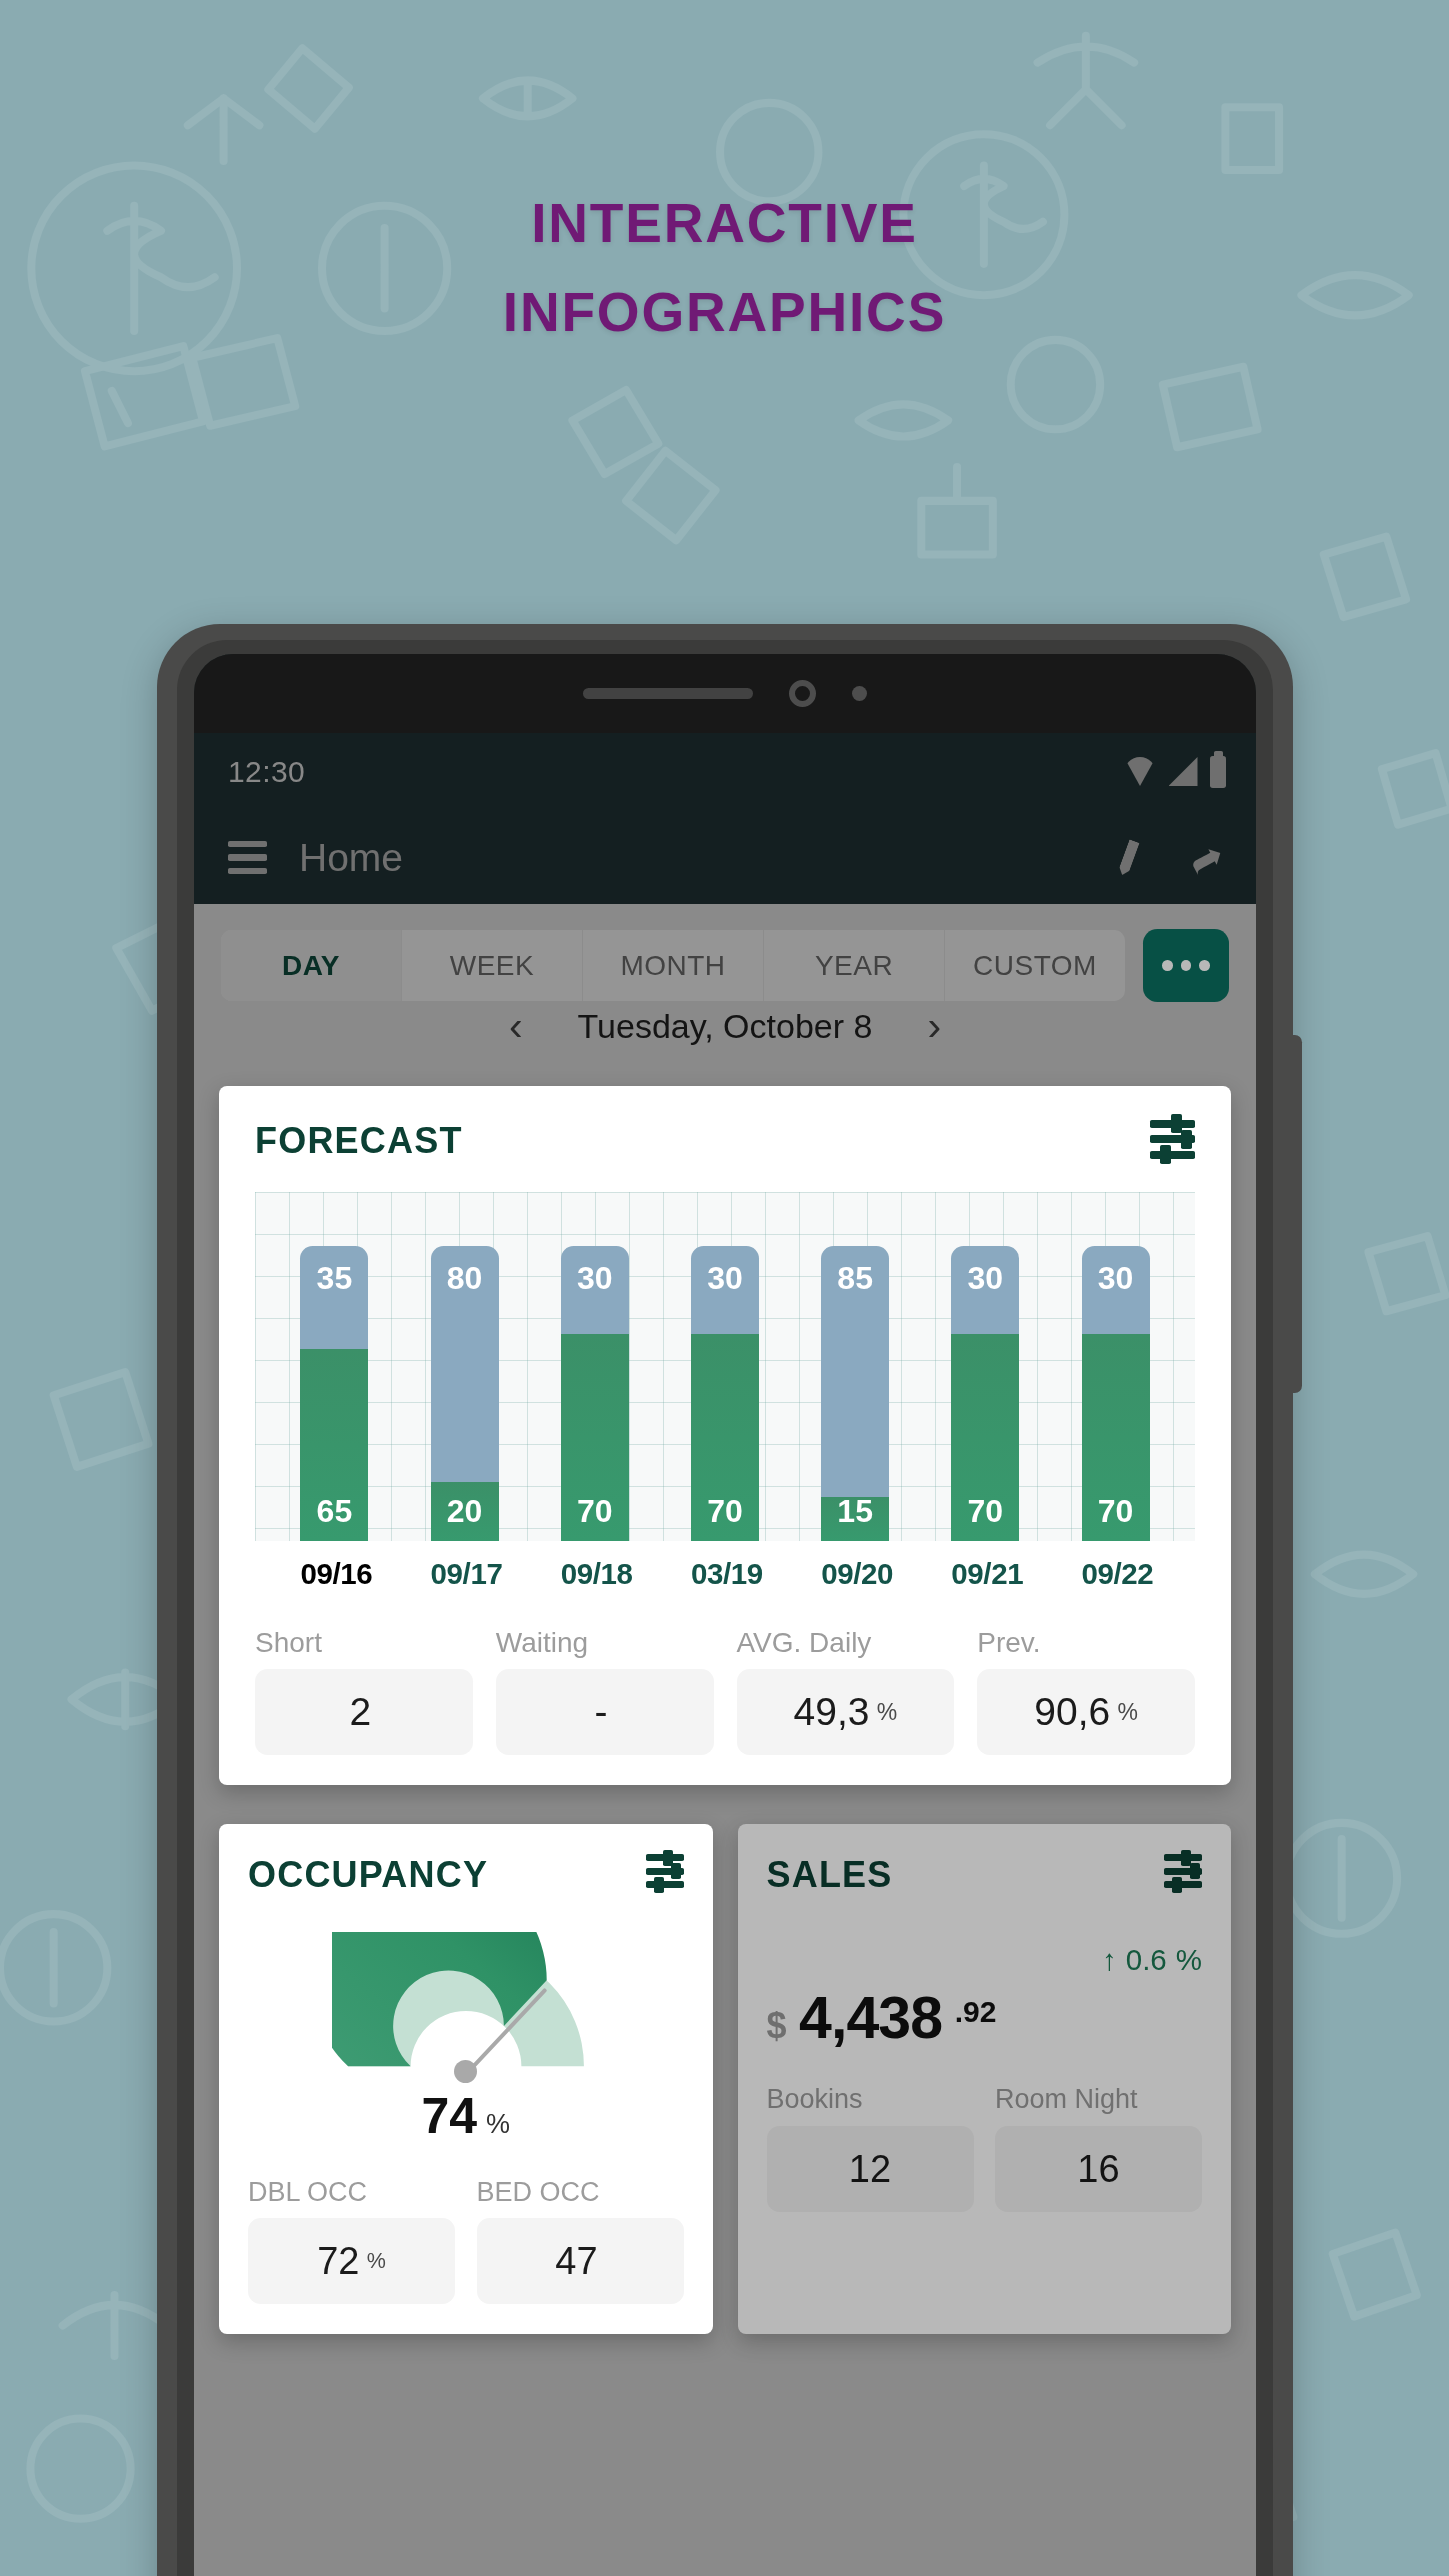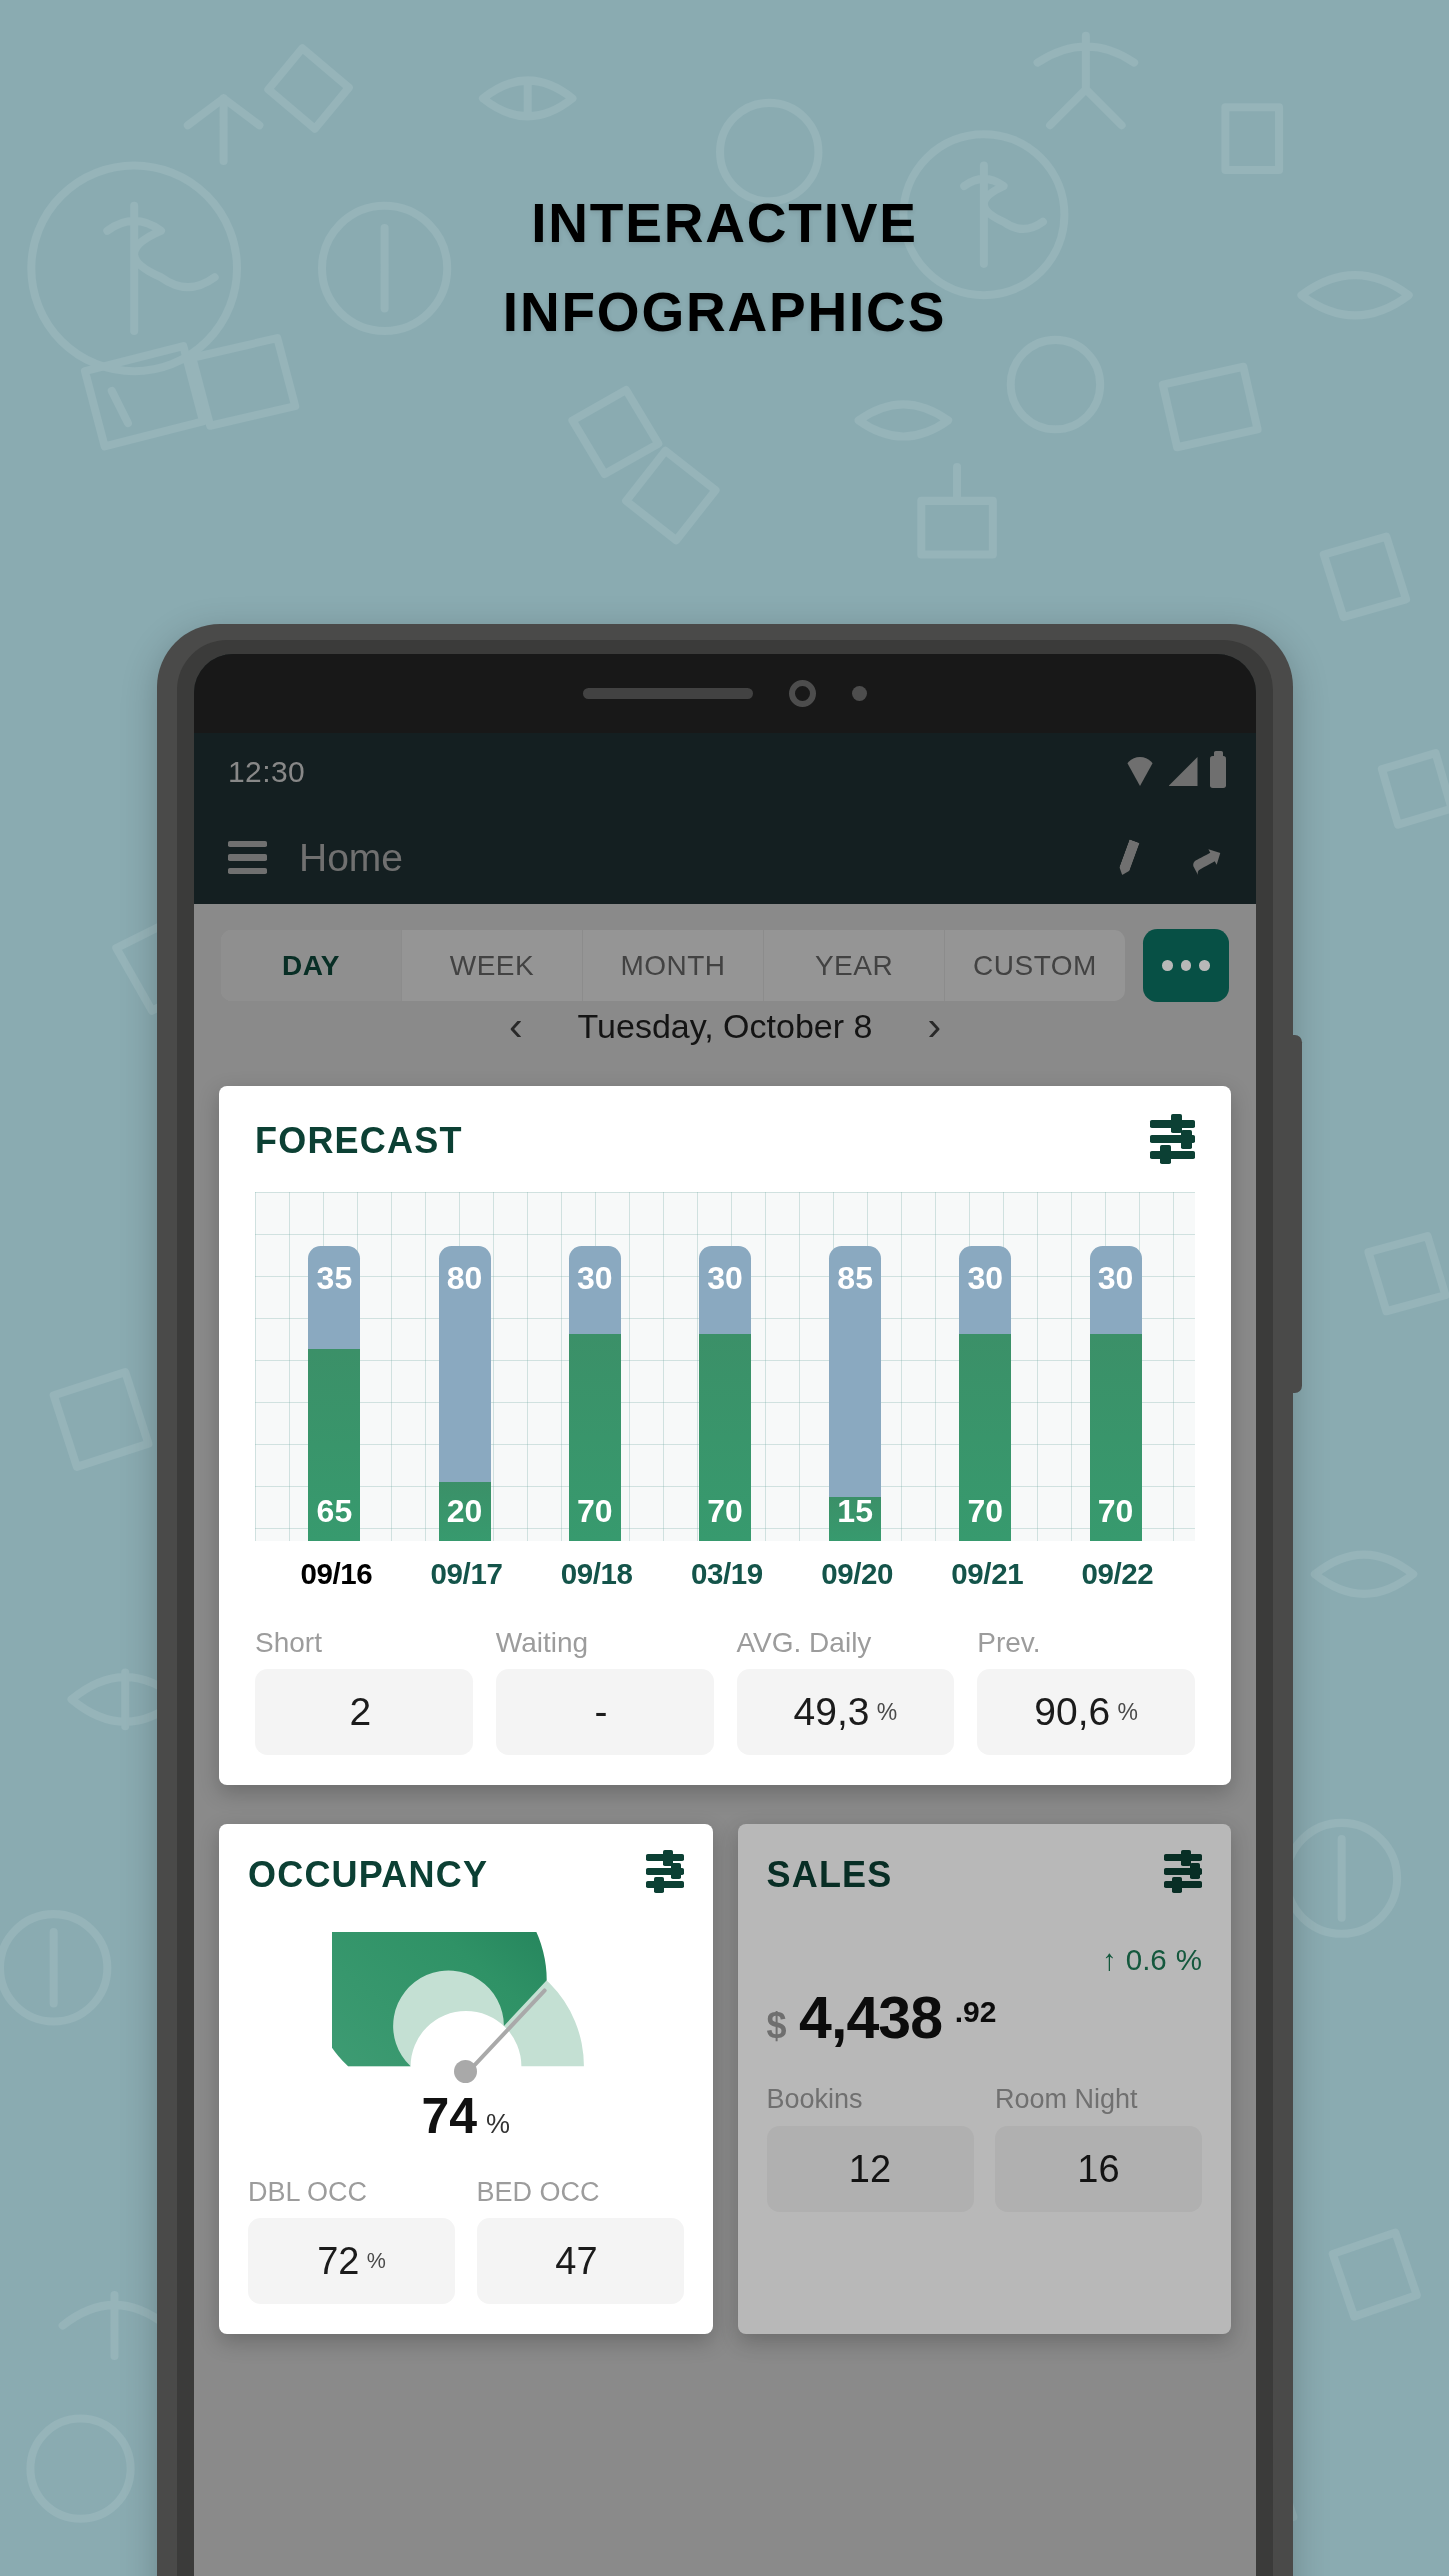--- a/index.html
+++ b/index.html
@@ -9,21 +9,21 @@
     overflow: hidden;
   }
   body { position: relative; background: #8aabb1; }
 
   
   #bg-pattern { position: absolute; inset: 0; opacity: .30; }
 
   
   .headline {
     position: absolute; left: 0; right: 0; top: 179px;
-    text-align: center; color: #000000;
+    text-align: center; color: #701a75;
     font-weight: bold; letter-spacing: 1.8px;
     line-height: 1.62;
     font-size: 55px;
     text-shadow: 0 1.8px 5.4px rgba(0,0,0,.10);
   }
   .headline .l2 { display:block; }
 
   
   #phone {
     position: absolute; left: 157px; top: 624px;
@@ -145,21 +145,21 @@
   
   .chartwrap { margin-top: 30px; position: relative; height: 349px;
                background:#f7f9f9; }
   .grid { position:absolute; inset:0;
     background-image:
       linear-gradient(to right, rgba(120,170,165,.30) 0.9px, transparent 0.9px),
       linear-gradient(to bottom, rgba(120,170,165,.30) 0.9px, transparent 0.9px);
     background-size: 34px 42px; }
   .bars { position:absolute; inset:0; display:flex; align-items:flex-end;
           justify-content:space-around; padding: 0 14.3px; }
-  .bar { width: 52px; position:relative; border-radius: 12.5px 12.5px 0 0;
+  .bar { width: 68px; position:relative; border-radius: 12.5px 12.5px 0 0;
          background:#8aa9c0; display:flex; flex-direction:column;
          justify-content:space-between; overflow:hidden; }
   .bar .topval { color:#fff; font-weight:bold; font-size: 32px; text-align:center;
                  padding-top: 14.3px; z-index:2; }
   .bar .fill { background: linear-gradient(180deg,#3b9068 0%,#379a6e 100%);
                width:100%; display:flex; align-items:flex-end; justify-content:center; }
   .bar .botval { color:#fff; font-weight:bold; font-size: 32px; padding-bottom: 10.7px; }
 
   .datelabels { display:flex; justify-content:space-around; padding: 16px 14.3px 0 14.3px; }
   .datelabels span { width: 68px; text-align:center; font-size: 29.5px; color:#14544a;

